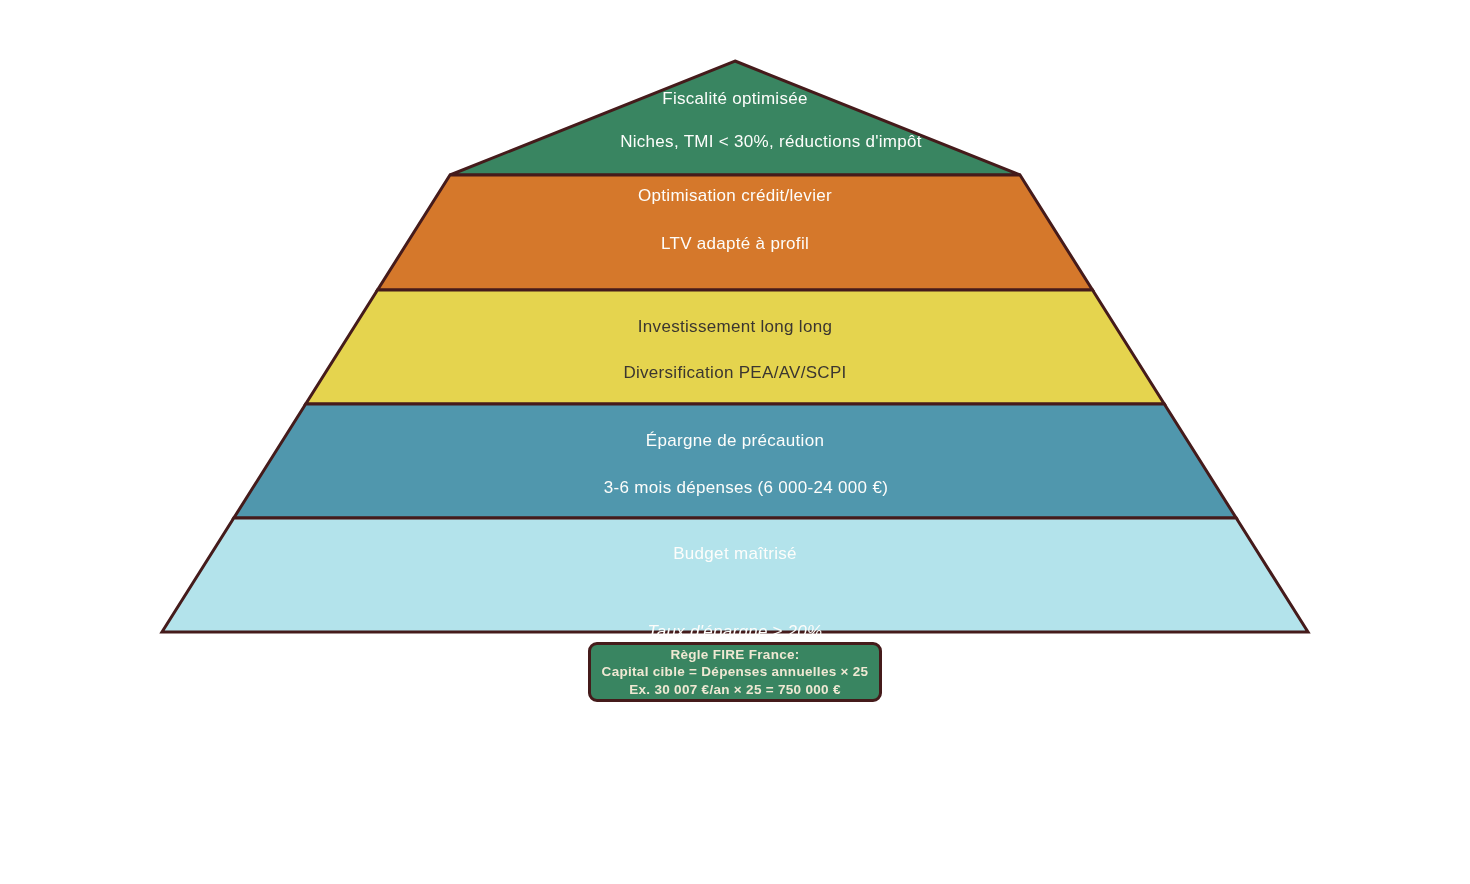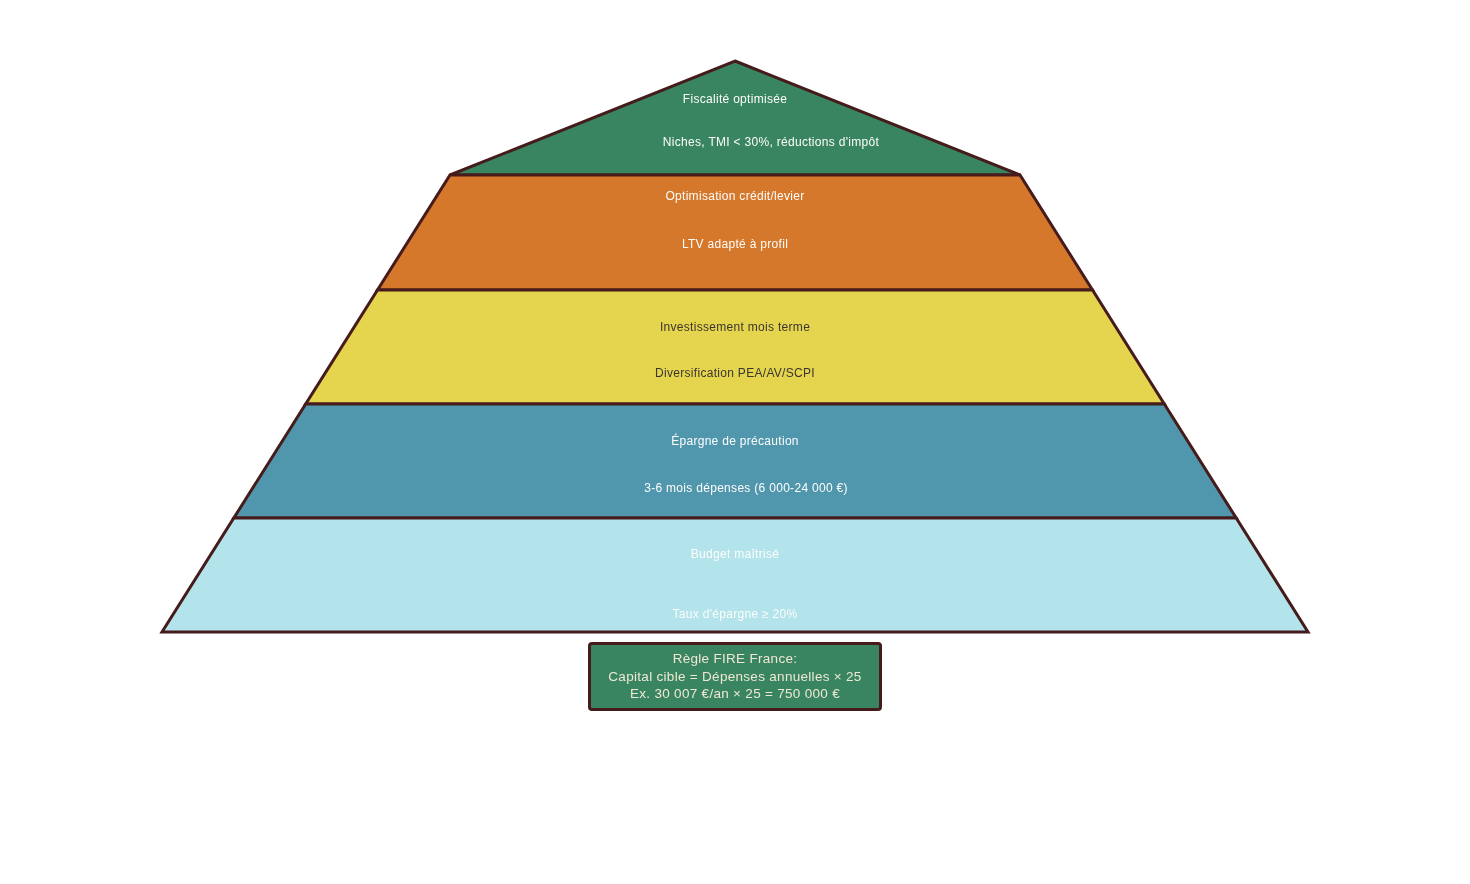--- a/index.html
+++ b/index.html
@@ -23,47 +23,48 @@
   .layer-shape {
     stroke: #451b1b;
     stroke-width: 3;
     stroke-linejoin: miter;
   }
   .label {
     position: absolute;
     left: 0;
     width: 1470px;
     text-align: center;
-    font-size: 12px;
+    font-size: 17px;
     letter-spacing: 0.3px;
     transform: translateY(-50%);
     white-space: nowrap;
   }
   .t-light { color: #fdfdfb; }
   .t-dark  { color: #3b3630; }
   .note-box {
     position: absolute;
     left: 588px;
     top: 642px;
     width: 294px;
-    height: 69px;
+    height: 60px;
     box-sizing: border-box;
     background: #398561;
     border: 3px solid #451b1b;
-    border-radius: 4px;
+    border-radius: 9px;
     display: flex;
     flex-direction: column;
     justify-content: center;
     align-items: center;
     color: #efe8d3;
     font-size: 13.5px;
     line-height: 17.5px;
     letter-spacing: 0.3px;
     text-align: center;
     white-space: nowrap;
+    font-weight: bold;
   }
 </style>
 </head>
 <body>
 
 <div class="canvas">
 
   <svg class="pyramid-svg" width="1470" height="884" viewBox="0 0 1470 884">
     <polygon class="layer-shape" points="735,61 1020,175 450,175" fill="#398561"></polygon>
     <polygon class="layer-shape" points="450,175 1020,175 1092.5,290 377.5,290" fill="#d5782b"></polygon>
@@ -71,28 +72,28 @@
     <polygon class="layer-shape" points="305.7,404 1164.3,404 1236.2,518 233.8,518" fill="#5097ad"></polygon>
     <polygon class="layer-shape" points="233.8,518 1236.2,518 1308,632 162,632" fill="#b3e3eb"></polygon>
   </svg>
 
   <div class="label t-light" style="top:99px;">Fiscalité optimisée</div>
   <div class="label t-light" style="top:142px;padding-left:36px;">Niches, TMI &lt; 30%, réductions d'impôt</div>
 
   <div class="label t-light" style="top:196px;">Optimisation crédit/levier</div>
   <div class="label t-light" style="top:244px;">LTV adapté à profil</div>
 
-  <div class="label t-dark" style="top:327px;">Investissement mois terme</div>
+  <div class="label t-dark" style="top:327px;">Investissement long long</div>
   <div class="label t-light" style="top:441px;">Épargne de précaution</div>
 
   <div class="label t-dark" style="top:373px;">Diversification PEA/AV/SCPI</div>
   <div class="label t-light" style="top:488px;margin-left:11px;">3-6 mois dépenses (6 000-24 000 €)</div>
 
   <div class="label t-light" style="top:554px;">Budget maîtrisé</div>
-  <div class="label t-light" style="top:614px;">Taux d'épargne ≥ 20%</div>
+  <div class="label t-light" style="top:632px;font-style:italic;">Taux d'épargne ≥ 20%</div>
 
   <div class="note-box">
     <div>Règle FIRE France:</div>
     <div>Capital cible = Dépenses annuelles × 25</div>
     <div>Ex. 30 007 €/an × 25 = 750 000 €</div>
   </div>
 
 </div>
 
 </body></html>

